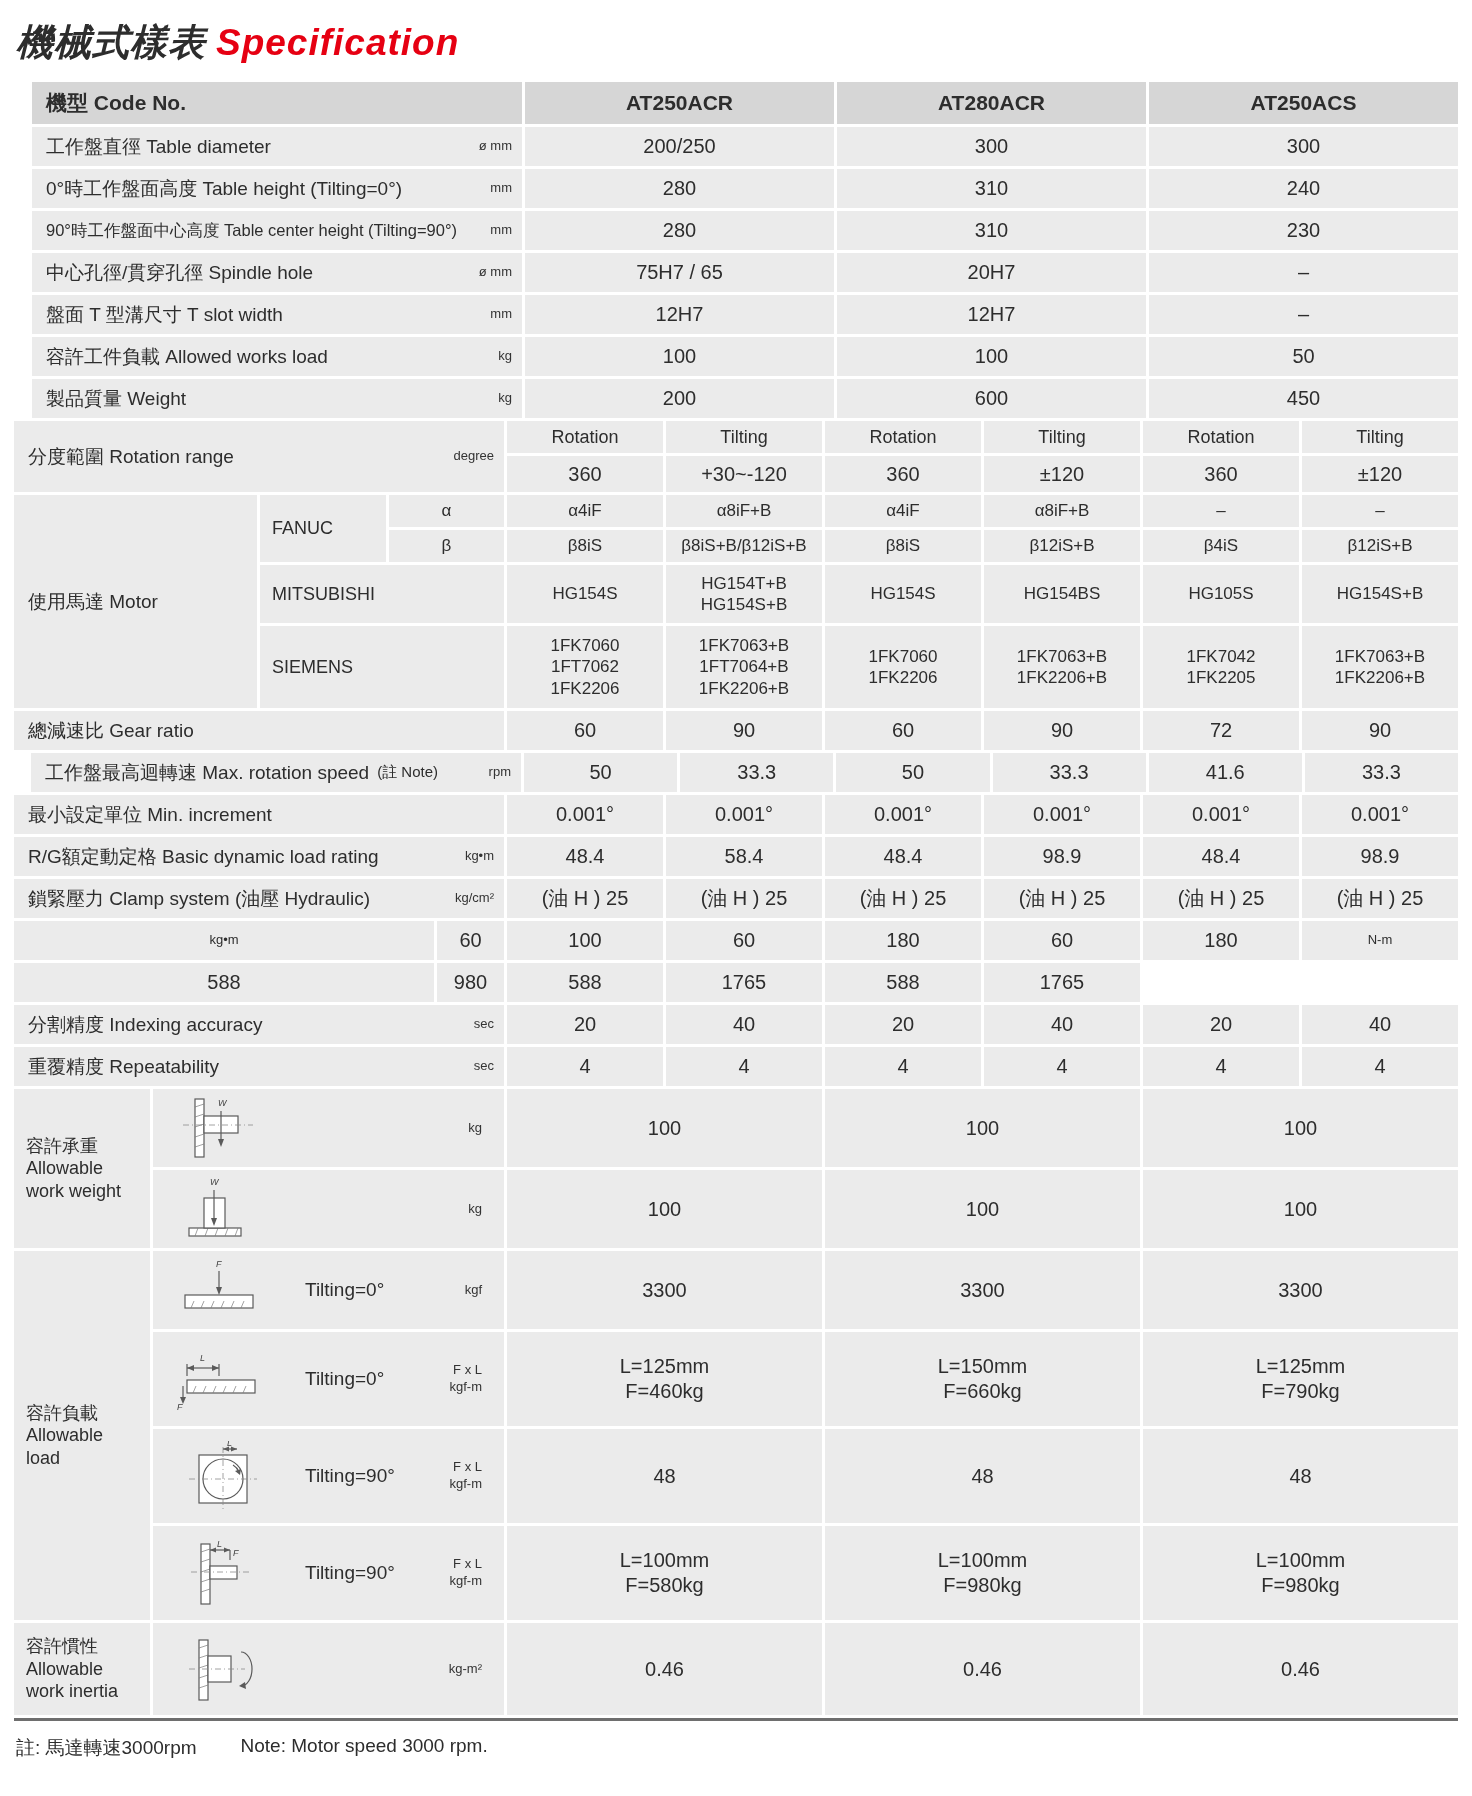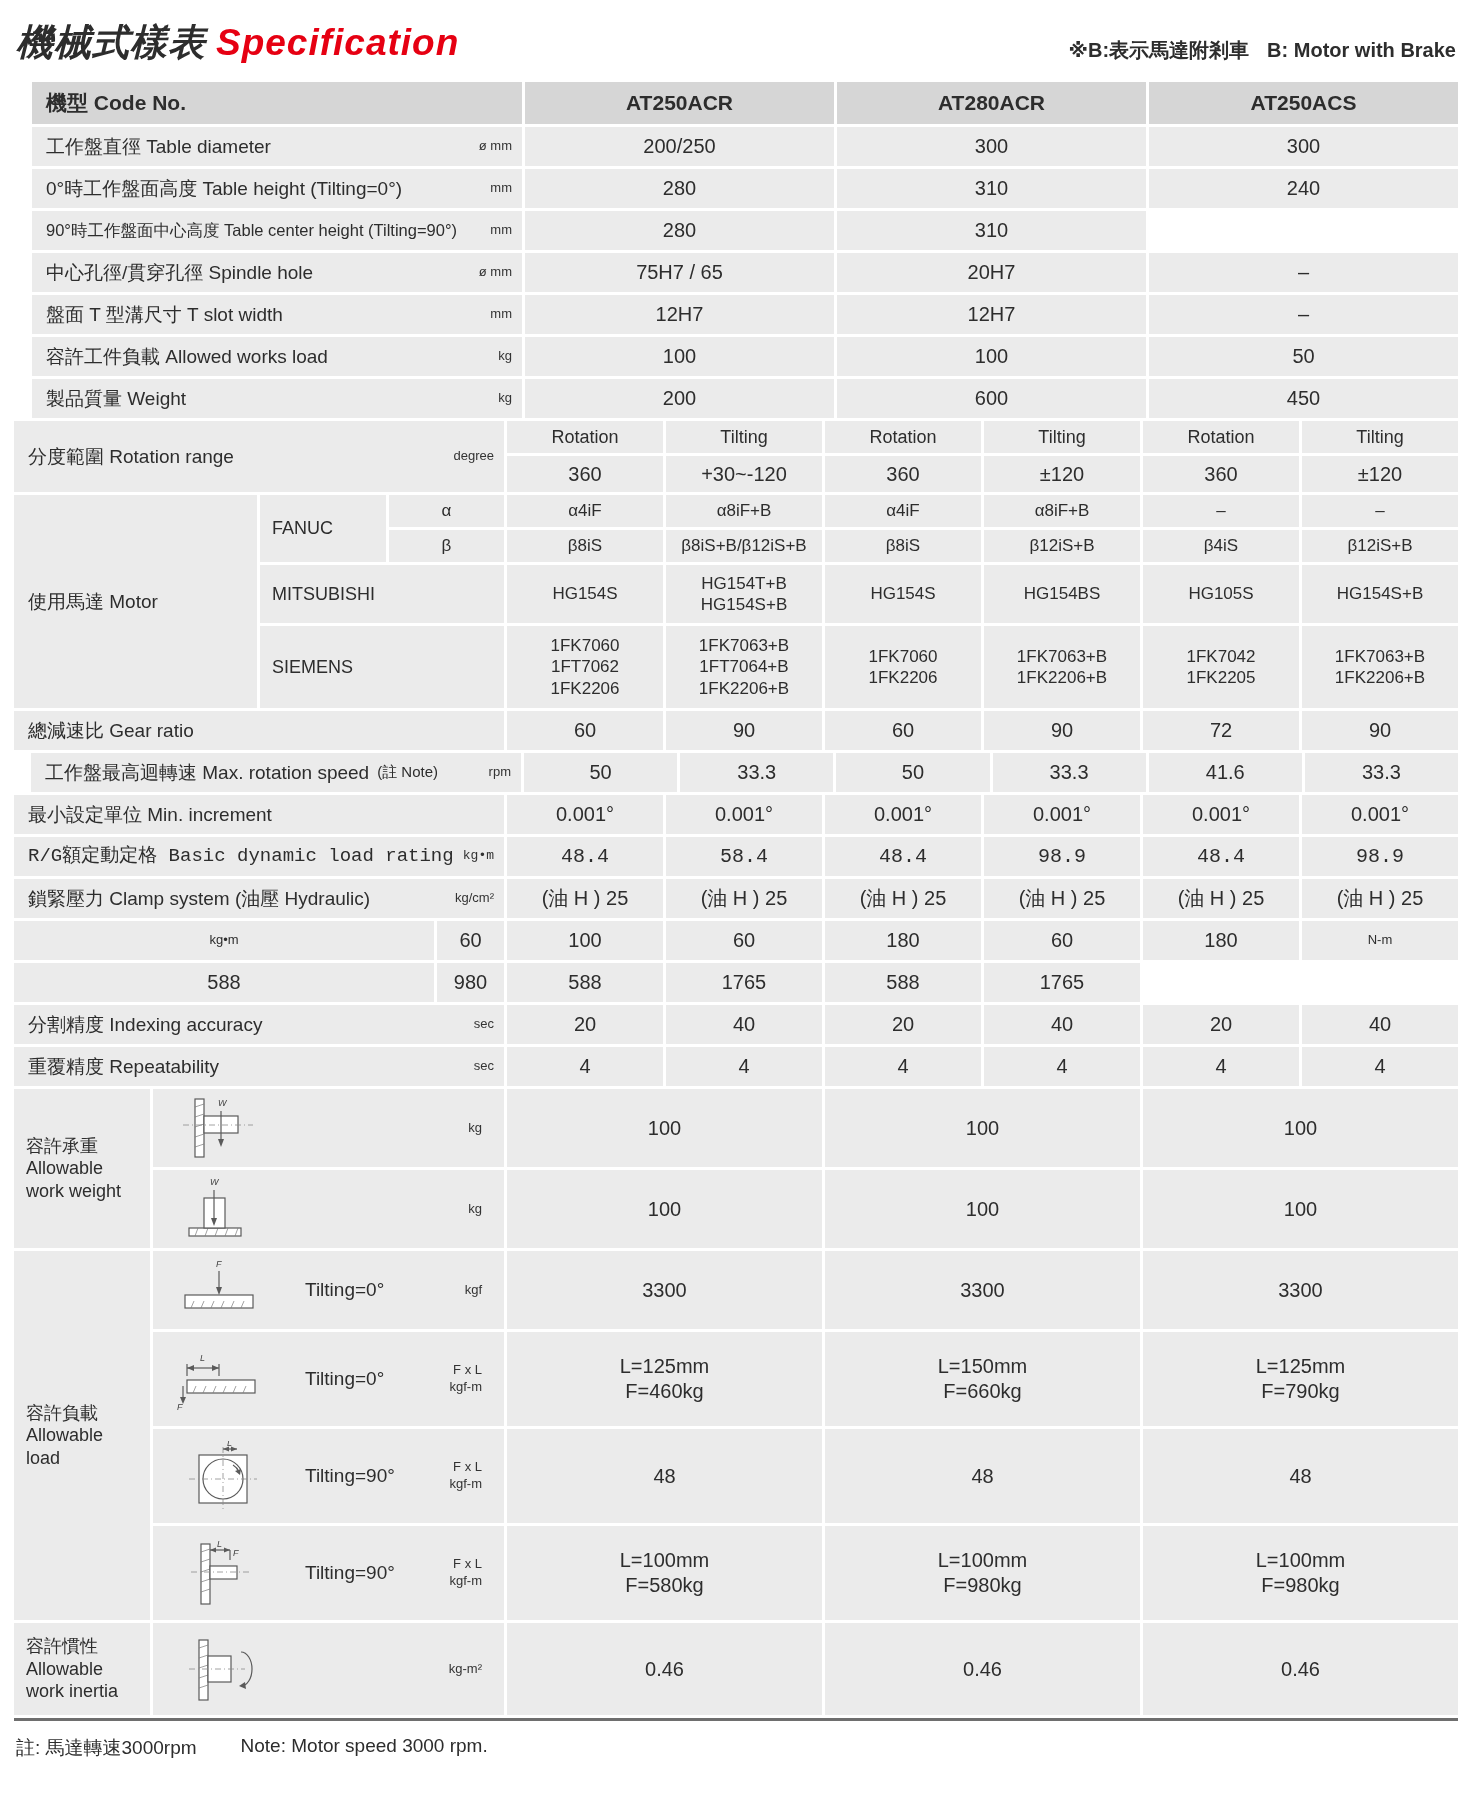--- a/index.html
+++ b/index.html
@@ -43,23 +43,20 @@
 </style>
 </head>
 <body>
 
 <div class="page">
 
   <div class="titlebar">
     <div class="title">
       <span>機械式樣表</span><span class="en">Specification</span>
     </div>
-    <div class="legend">
-      <span>※B:表示馬達附剎車</span><span class="en">B: Motor with Brake</span>
-    </div>
   </div>
 
   <div class="grid g3" style="grid-auto-rows:42px;">
     <div class="cell head lab">機型 Code No.</div>
     <div class="cell head">AT250ACR</div>
     <div class="cell head">AT280ACR</div>
     <div class="cell head">AT250ACS</div>
   </div>
 
   <div class="grid g3" style="grid-auto-rows:39px;">
@@ -71,20 +68,21 @@
   <div class="grid g3" style="grid-auto-rows:39px;">
     <div class="cell lab"><span class="lbl">0°時工作盤面高度 Table height (Tilting=0°)</span><span class="unit">mm</span></div>
     <div class="cell">280</div>
     <div class="cell">310</div>
     <div class="cell">240</div>
   </div>
   <div class="grid g3" style="grid-auto-rows:39px;">
     <div class="cell lab"><span class="lbl sm">90°時工作盤面中心高度 Table center height (Tilting=90°)</span><span class="unit">mm</span></div>
     <div class="cell">280</div>
     <div class="cell">310</div>
+    <div class="cell">230</div>
   </div>
   <div class="grid g3" style="grid-auto-rows:39px;">
     <div class="cell lab"><span class="lbl">中心孔徑/貫穿孔徑 Spindle hole</span><span class="unit">ø mm</span></div>
     <div class="cell">75H7 / 65</div>
     <div class="cell">20H7</div>
     <div class="cell">–</div>
   </div>
   <div class="grid g3" style="grid-auto-rows:39px;">
     <div class="cell lab"><span class="lbl">盤面 T 型溝尺寸 T slot width</span><span class="unit">mm</span></div>
     <div class="cell">12H7</div>
@@ -185,21 +183,21 @@
   <div class="grid g6" style="grid-auto-rows:39px;">
     <div class="cell lab"><span class="lbl">最小設定單位 Min. increment</span><span class="unit"></span></div>
     <div class="cell">0.001°</div>
     <div class="cell">0.001°</div>
     <div class="cell">0.001°</div>
     <div class="cell">0.001°</div>
     <div class="cell">0.001°</div>
     <div class="cell">0.001°</div>
   </div>
 
-  <div class="grid g6" style="grid-auto-rows:39px;font-family:Liberation Mono, monospace;">
+  <div class="grid g6" style="grid-auto-rows:39px;">
     <div class="cell lab"><span class="lbl">R/G額定動定格 Basic dynamic load rating</span><span class="unit">kg•m</span></div>
     <div class="cell">48.4</div>
     <div class="cell">58.4</div>
     <div class="cell">48.4</div>
     <div class="cell">98.9</div>
     <div class="cell">48.4</div>
     <div class="cell">98.9</div>
   </div>
 
   <div class="grid g6" style="grid-auto-rows:39px;">

